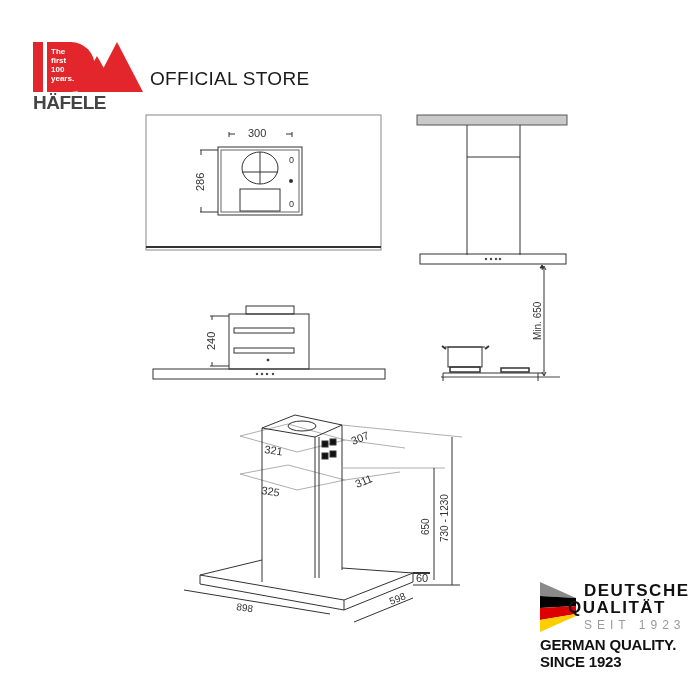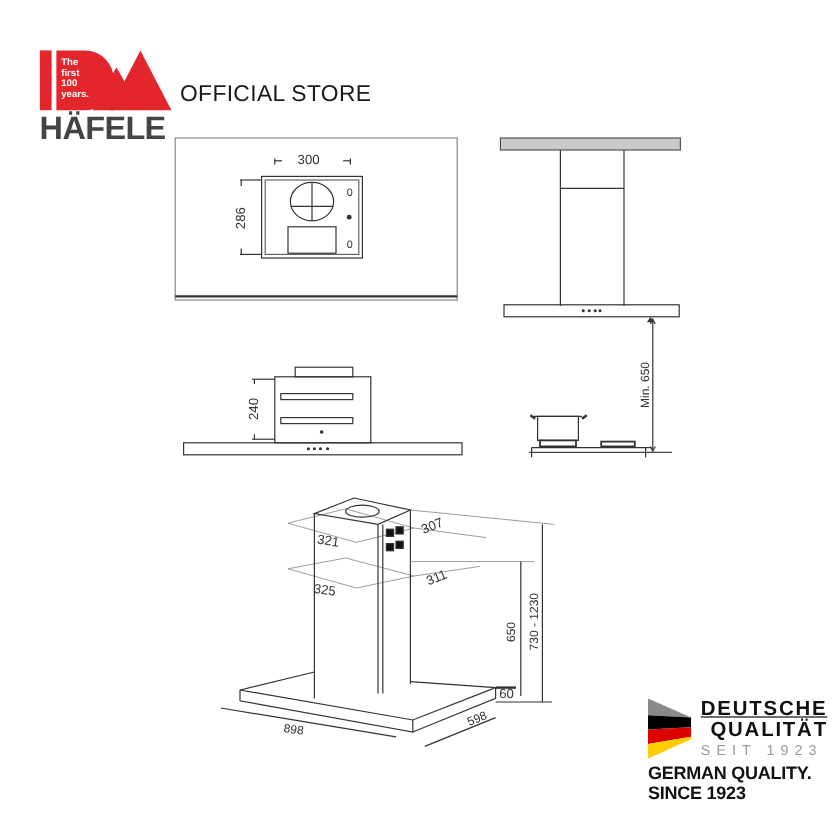--- a/index.html
+++ b/index.html
@@ -1,19 +1,19 @@
 <!DOCTYPE html>
 <html><head>
 <meta charset="utf-8">
 <style>
   html, body { margin: 0; padding: 0; background: #ffffff; }
   body { width: 700px; height: 700px; position: relative; overflow: hidden; font-family: "Liberation Sans", sans-serif; }
   .abs { position: absolute; }
   .store-title { left: 150px; top: 68px; font-size: 19px; color: #1a1a1a; letter-spacing: 0.3px; }
-  .brand-name { left: 33px; top: 92px; font-size: 27px; font-weight: bold; color: #444; letter-spacing: -0.5px; }
+  .brand-name { left: 33px; top: 92px; font-size: 19px; font-weight: bold; color: #444; letter-spacing: -0.5px; }
   svg text { font-family: "Liberation Sans", sans-serif; }
   .dq-title { font-weight: bold; color: #111; font-size: 17px; letter-spacing: 1.5px; line-height: 17px; }
   .dq-since { color: #999; font-size: 12px; letter-spacing: 5px; }
   .dq-sub { font-weight: bold; color: #111; font-size: 15px; letter-spacing: -0.2px; }
 </style>
 </head>
 <body>
 
 <div class="abs" style="left:33px; top:40px; width:112px; height:80px;">
   <svg width="112" height="52" viewBox="0 0 112 52">
@@ -157,17 +157,17 @@
   </g>
 </svg>
 
 <div class="abs" style="left:540px; top:580px; width:150px; height:70px;">
   <svg class="abs" style="left:0; top:2px;" width="36" height="50" viewBox="0 0 36 50">
     <path d="M0 0 L36 16 L0 14 Z" fill="#8a8a8a"></path>
     <path d="M0 14 L36 16 L36 24 L0 26 Z" fill="#000"></path>
     <path d="M0 26 L36 24 L36 32 L0 38 Z" fill="#dd0000"></path>
     <path d="M0 38 L36 32 L36 34 L0 50 Z" fill="#ffce00"></path>
   </svg>
-  <div class="abs dq-title" style="left:44px; top:2px;text-decoration:underline;">DEUTSCHE</div>
-  <div class="abs dq-title" style="left:52px; top:19px;">QUALITÄT</div>
+  <div class="abs dq-title" style="left:44px; top:2px;">DEUTSCHE</div>
+  <div class="abs dq-title" style="left:28px; top:19px;">QUALITÄT</div>
   <div class="abs dq-since" style="left:44px; top:38px;">SEIT 1923</div>
   <div class="abs dq-sub" style="left:0px; top:56px;">GERMAN QUALITY. SINCE 1923</div>
 </div>
 
 </body></html>

